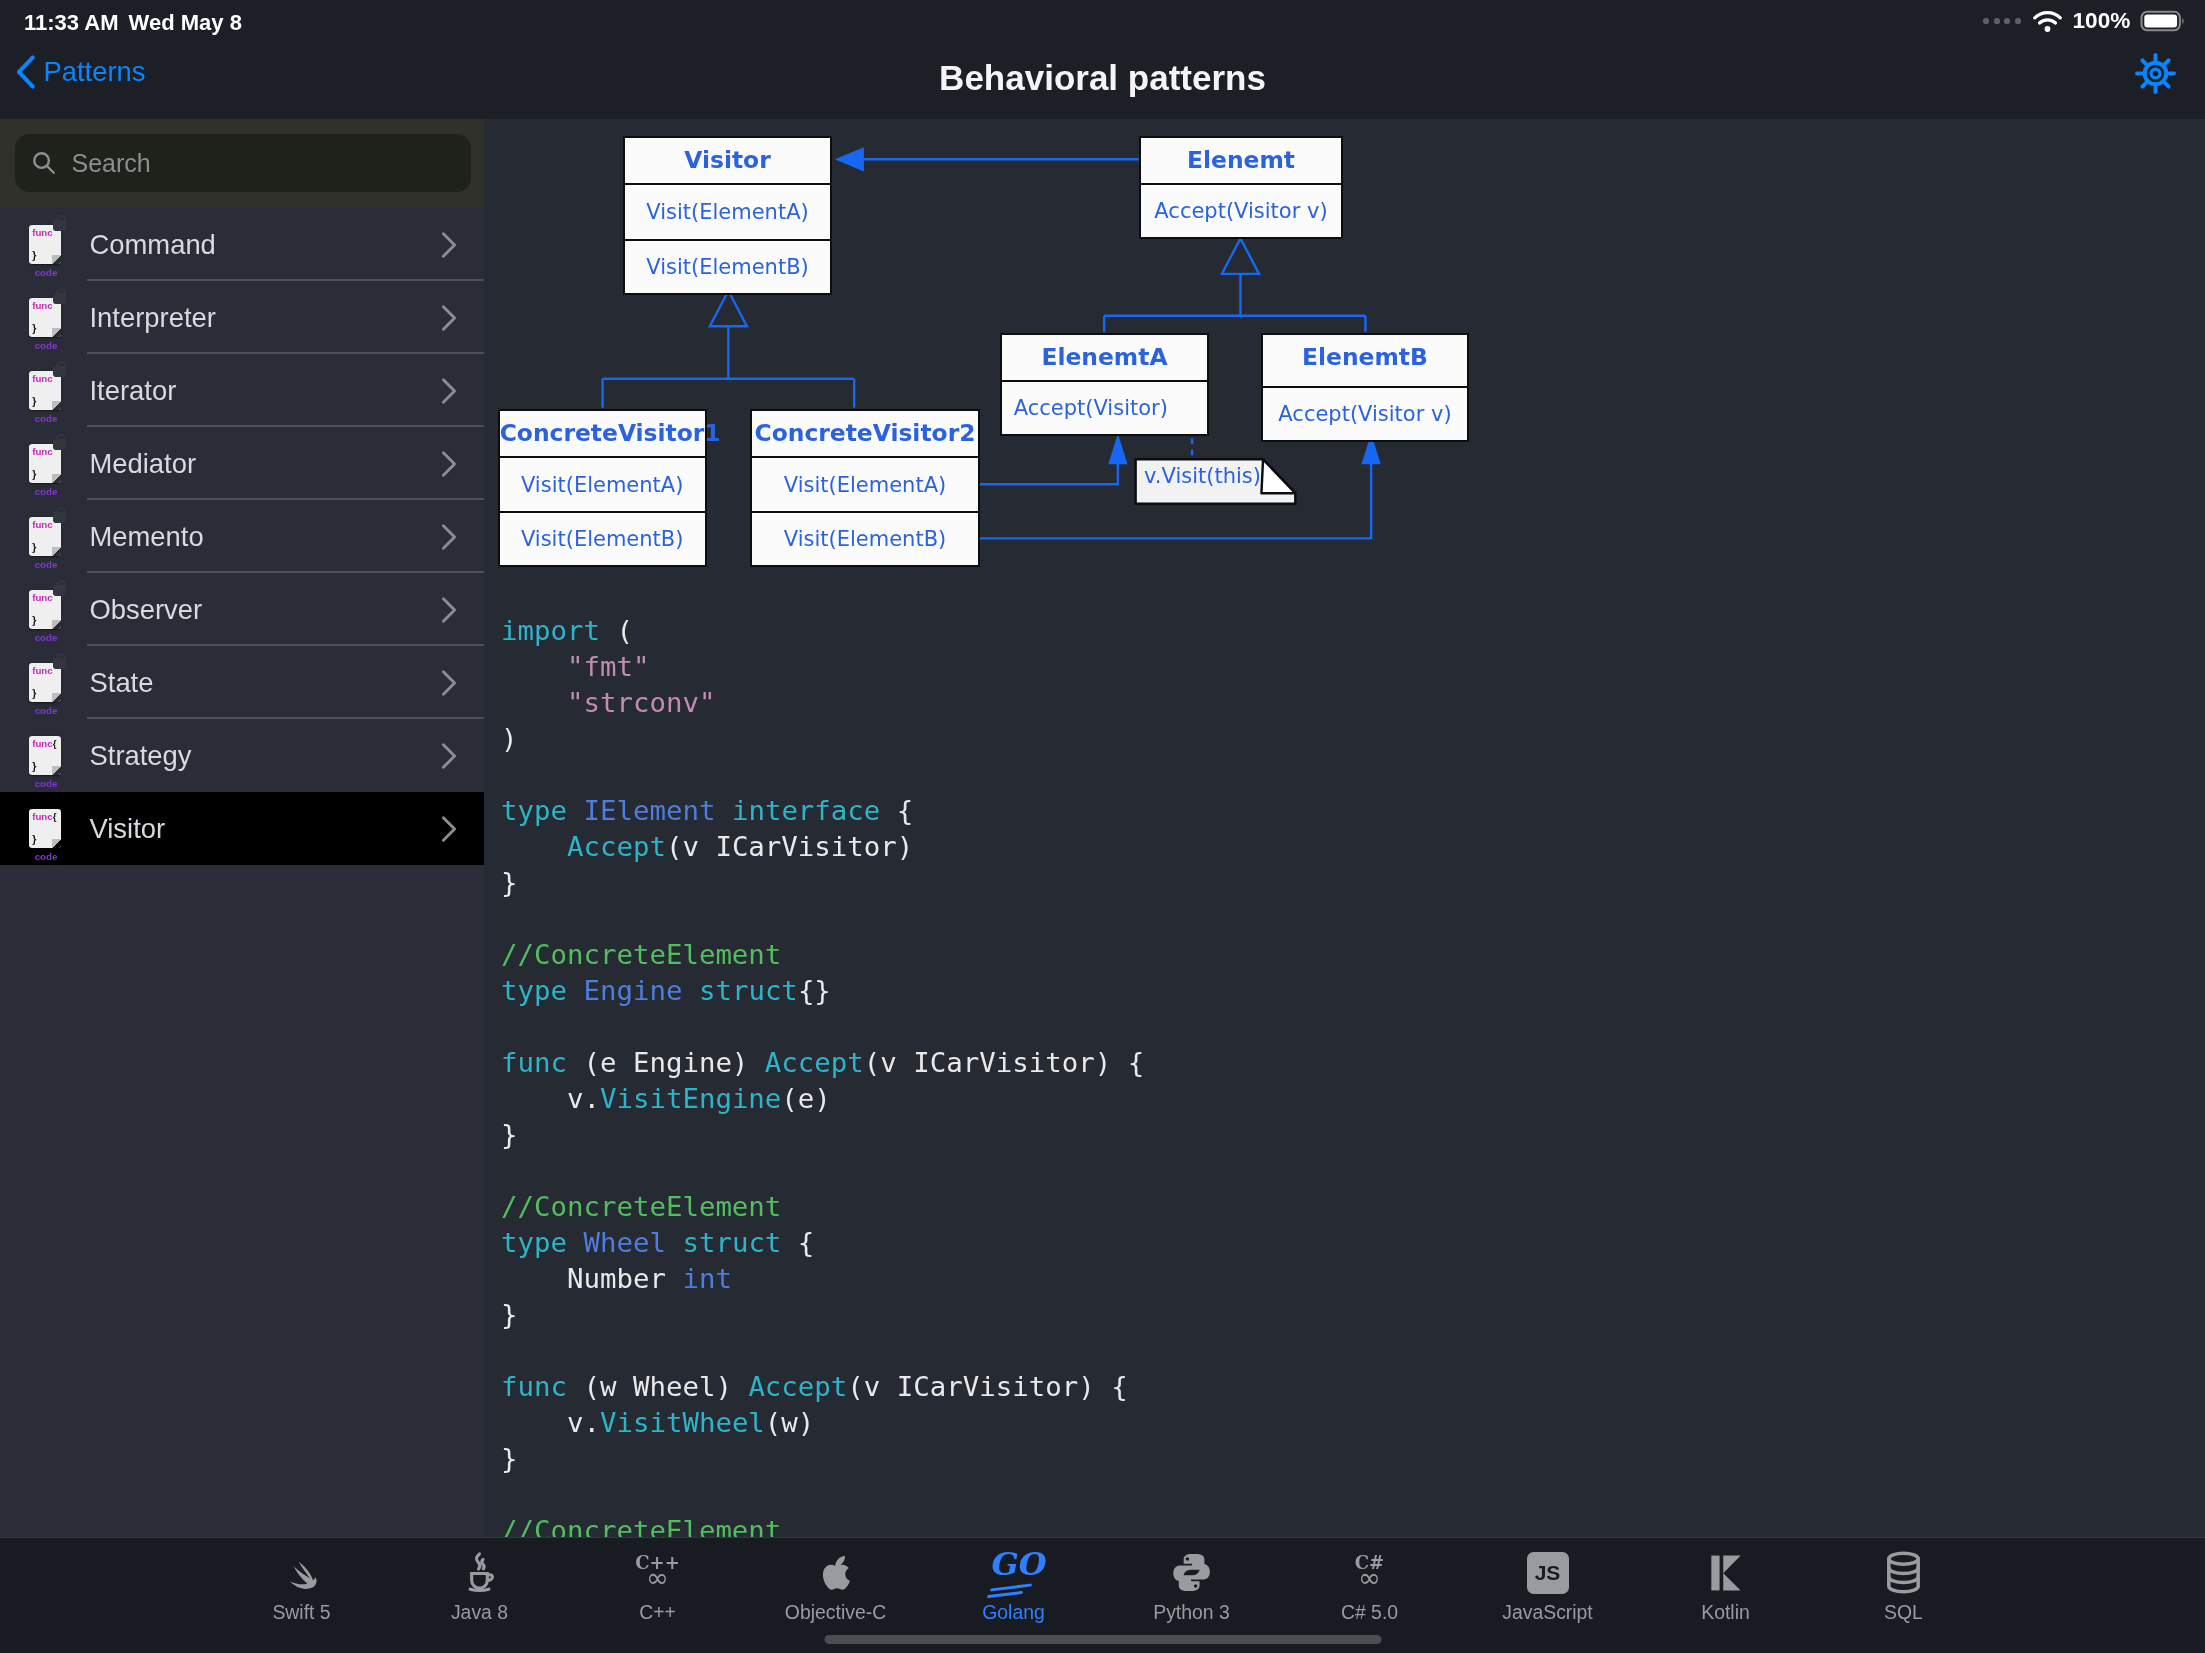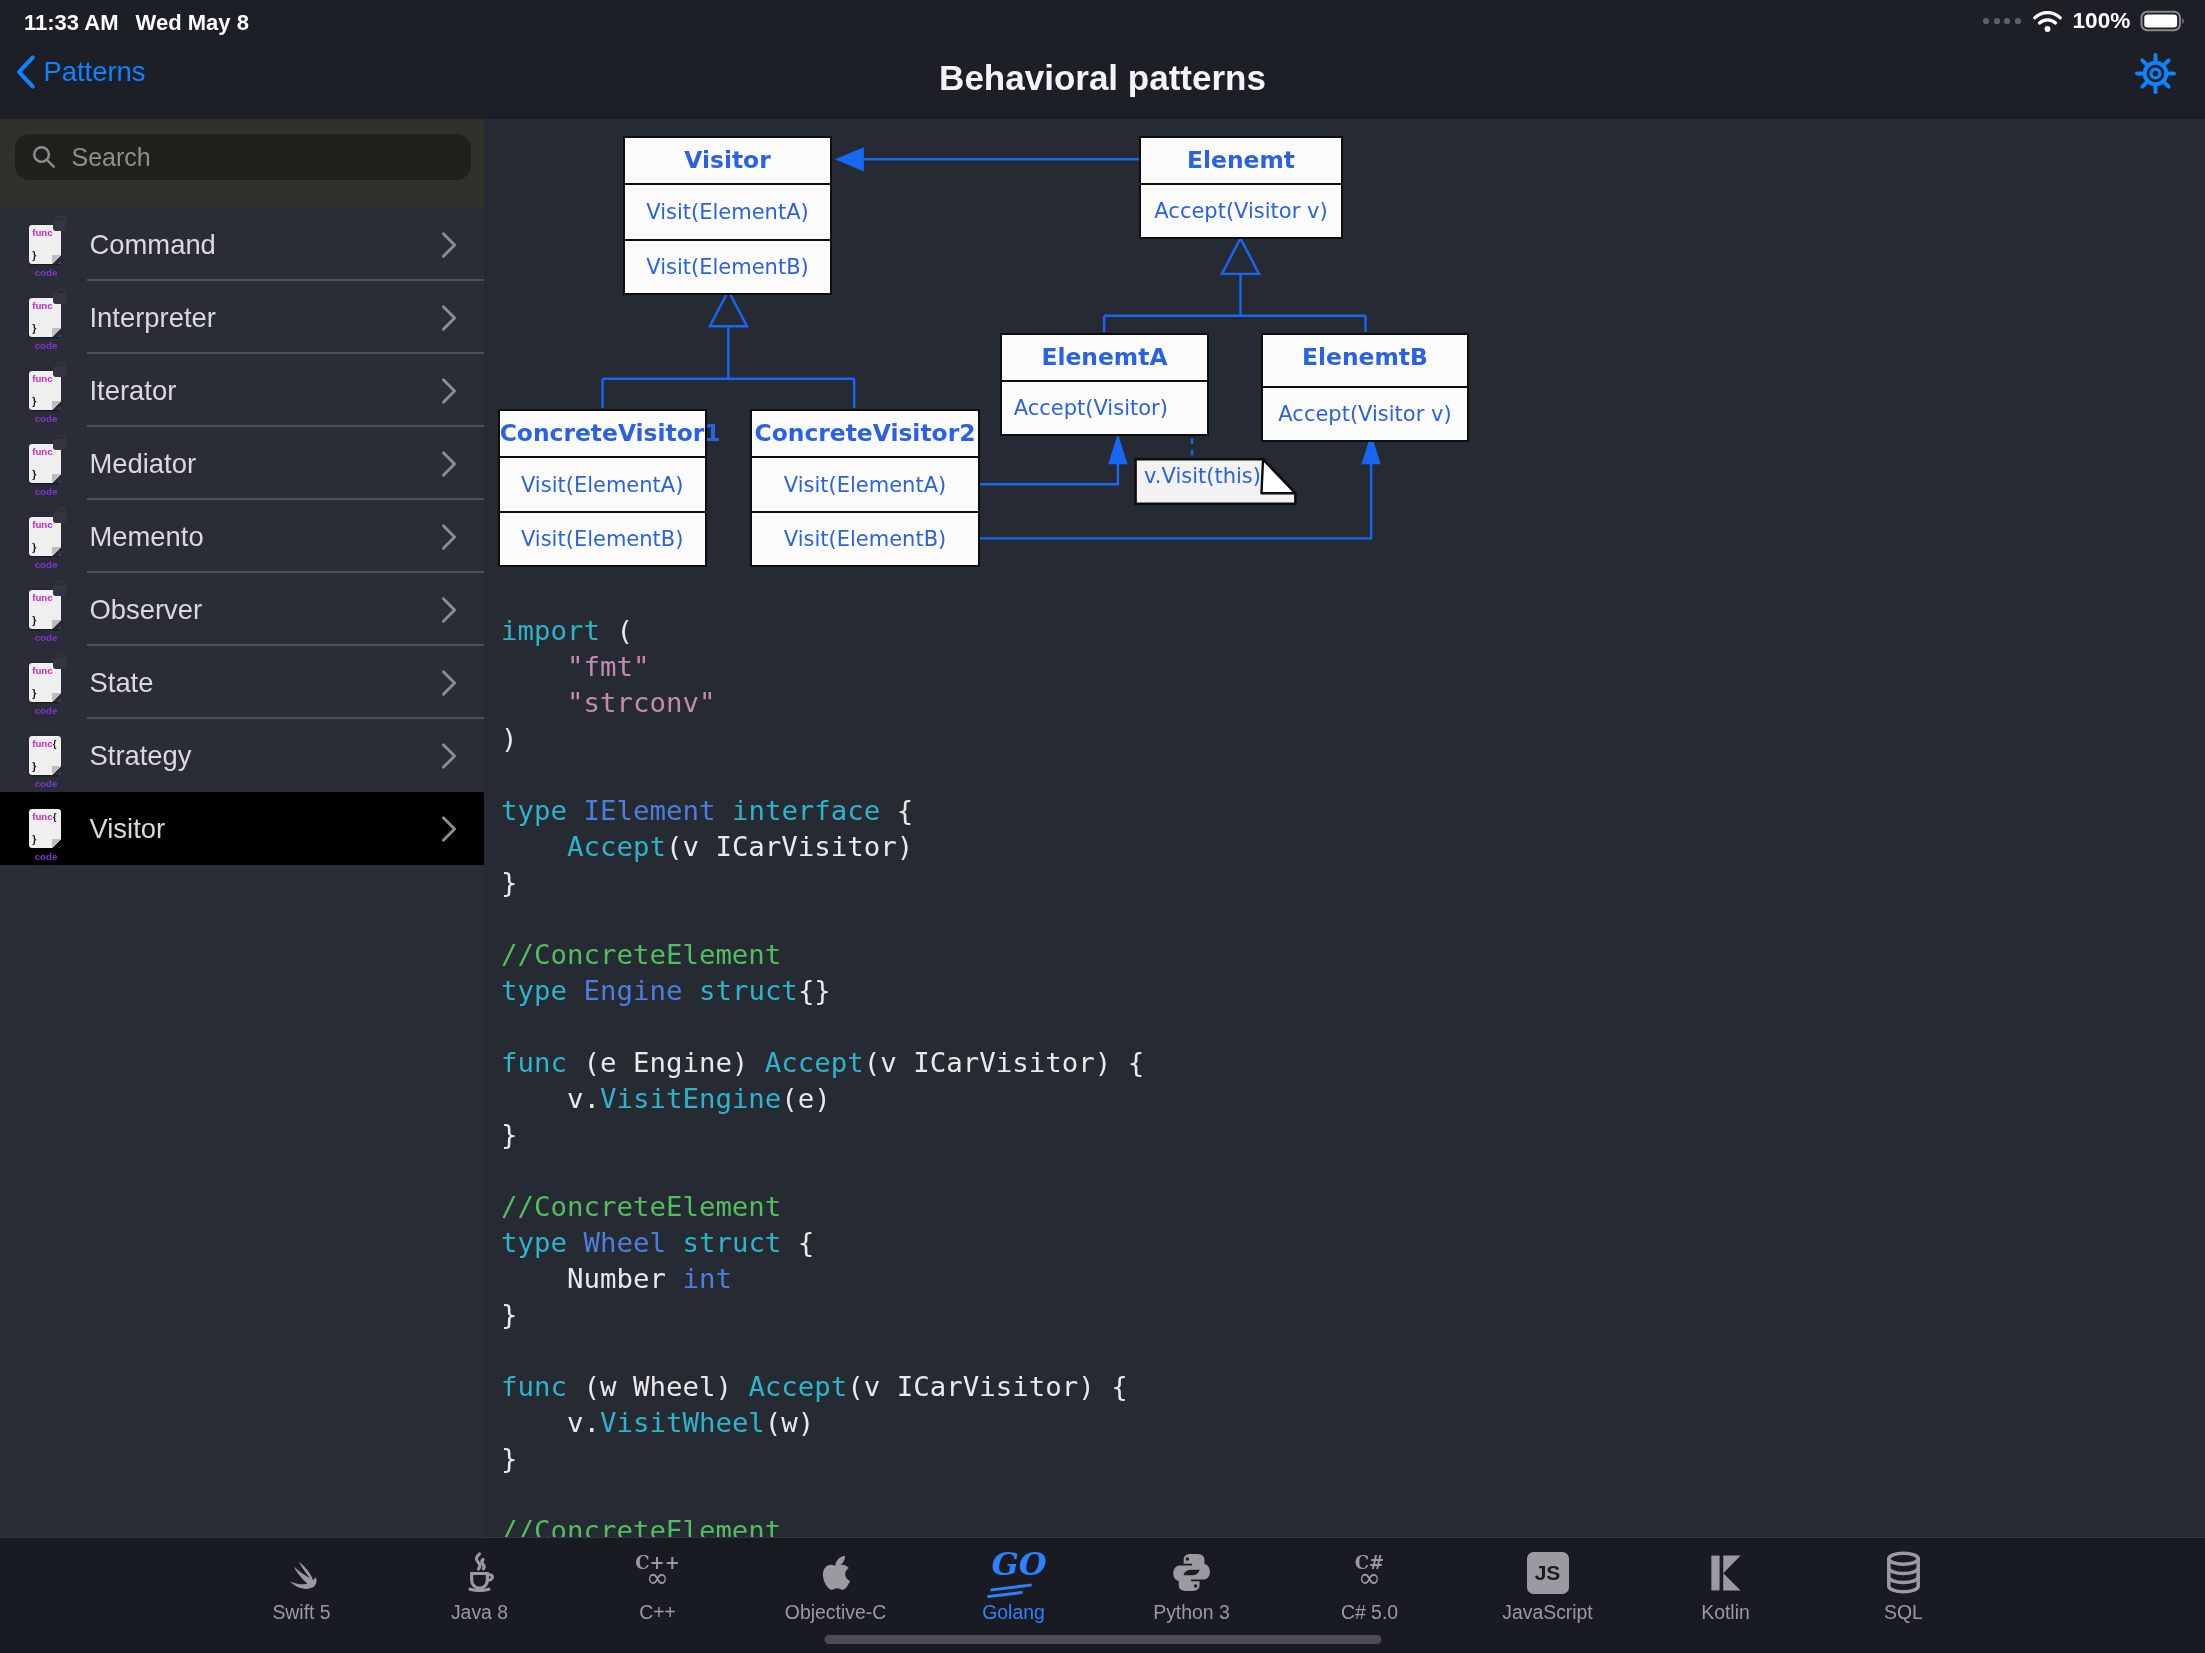--- a/index.html
+++ b/index.html
@@ -1,42 +1,42 @@
 <!DOCTYPE html>
 <html style="font-size:13px"><head>
 <meta charset="utf-8">
 <style>
   html,body{margin:0;padding:0;background:#000;}
   .screen{position:relative;width:2205px;height:1653px;background:#262a33;overflow:hidden;
           font-family:"Liberation Sans",sans-serif;-webkit-font-smoothing:antialiased;}
 
   
   .topbar{position:absolute;top:0;left:0;right:0;height:119px;background:#1c1f26;}
-  .status-left{position:absolute;left:24px;top:9.7px;display:flex;gap:17px;color:#fff;
+  .status-left{position:absolute;left:24px;top:9.7px;display:flex;gap:10px;color:#fff;
                font-size:22px;font-weight:600;}
   .status-right{position:absolute;right:18px;top:8px;display:flex;align-items:center;gap:9.7px;color:#fff;
                 font-size:22.6px;font-weight:600;}
   .cell-dots{display:flex;gap:4.8px;margin-right:1.6px;}
   .cell-dots i{width:5.7px;height:5.7px;border-radius:50%;background:#5d6067;}
   .navrow{position:absolute;left:0;right:0;top:48px;height:71px;}
   .back-btn{position:absolute;left:14.5px;top:6.5px;display:flex;align-items:center;gap:8px;cursor:pointer;}
   .back-label{font-size:27.4px;color:#0a84ff;}
   .nav-title{position:absolute;left:0;right:0;top:9.7px;text-align:center;color:#f4f4f6;
              font-size:35px;font-weight:700;}
   .gear-btn{position:absolute;right:27.4px;top:3.2px;width:45px;height:45px;cursor:pointer;}
 
   
   .right-rail{position:absolute;right:19.4px;top:129px;width:50px;display:flex;flex-direction:column;
               align-items:center;gap:31px;}
   .rail-btn{width:47px;height:47px;cursor:pointer;}
 
   
   .sidebar{position:absolute;left:0;top:119px;width:484px;bottom:115px;background:#2a2d37;}
   .search-strip{height:89px;background:#2f312a;position:relative;}
-  .search-field{position:absolute;left:14.5px;top:15.3px;width:456px;height:46px;background:#1f211b;
+  .search-field{position:absolute;left:14.5px;top:15.3px;width:456px;height:58px;background:#1f211b;
                 border-radius:14.5px;display:flex;align-items:center;box-sizing:border-box;padding:0 16px;}
   .search-field input{flex:1;background:transparent;border:none;outline:none;color:#d9d9dd;
                       font-size:25px;font-family:"Liberation Sans",sans-serif;margin-left:13px;}
   .search-field input::placeholder{color:#8d8e90;opacity:1;}
   .rows{position:absolute;top:89px;left:0;right:0;}
   .row{position:relative;height:73px;display:flex;align-items:center;cursor:pointer;}
   .row.selected{background:#000;}
   .row .sep{position:absolute;left:87px;right:0;bottom:0;height:1.6px;background:#4d505a;}
   .row-label{margin-left:29px;font-size:27.4px;color:#d9dadf;}
   .row-chevron{position:absolute;right:27.4px;top:50%;transform:translateY(-50%);}

